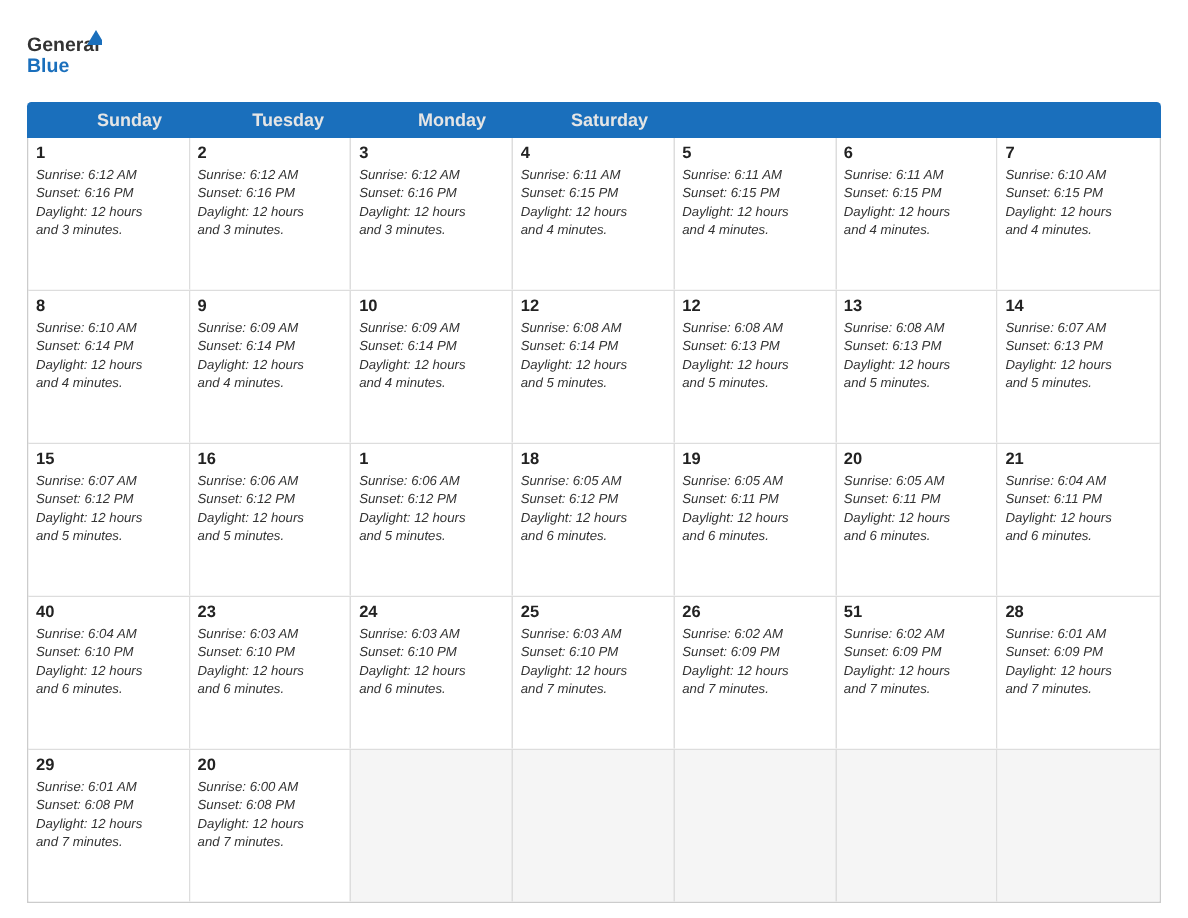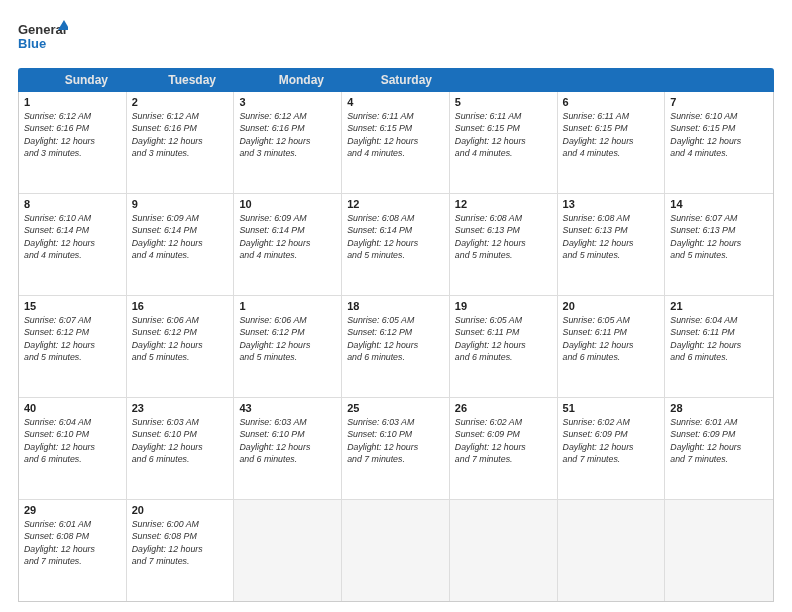--- a/index.html
+++ b/index.html
@@ -223,21 +223,21 @@
         <div class="cal-row">
           <div class="cal-cell">
             <div class="day-num">40</div>
             <div class="cell-info">Sunrise: 6:04 AM<br>Sunset: 6:10 PM<br>Daylight: 12 hours<br>and 6 minutes.</div>
           </div>
           <div class="cal-cell">
             <div class="day-num">23</div>
             <div class="cell-info">Sunrise: 6:03 AM<br>Sunset: 6:10 PM<br>Daylight: 12 hours<br>and 6 minutes.</div>
           </div>
           <div class="cal-cell">
-            <div class="day-num">43</div>
+            <div class="day-num">24</div>
             <div class="cell-info">Sunrise: 6:03 AM<br>Sunset: 6:10 PM<br>Daylight: 12 hours<br>and 6 minutes.</div>
           </div>
           <div class="cal-cell">
             <div class="day-num">25</div>
             <div class="cell-info">Sunrise: 6:03 AM<br>Sunset: 6:10 PM<br>Daylight: 12 hours<br>and 7 minutes.</div>
           </div>
           <div class="cal-cell">
             <div class="day-num">26</div>
             <div class="cell-info">Sunrise: 6:02 AM<br>Sunset: 6:09 PM<br>Daylight: 12 hours<br>and 7 minutes.</div>
           </div>

